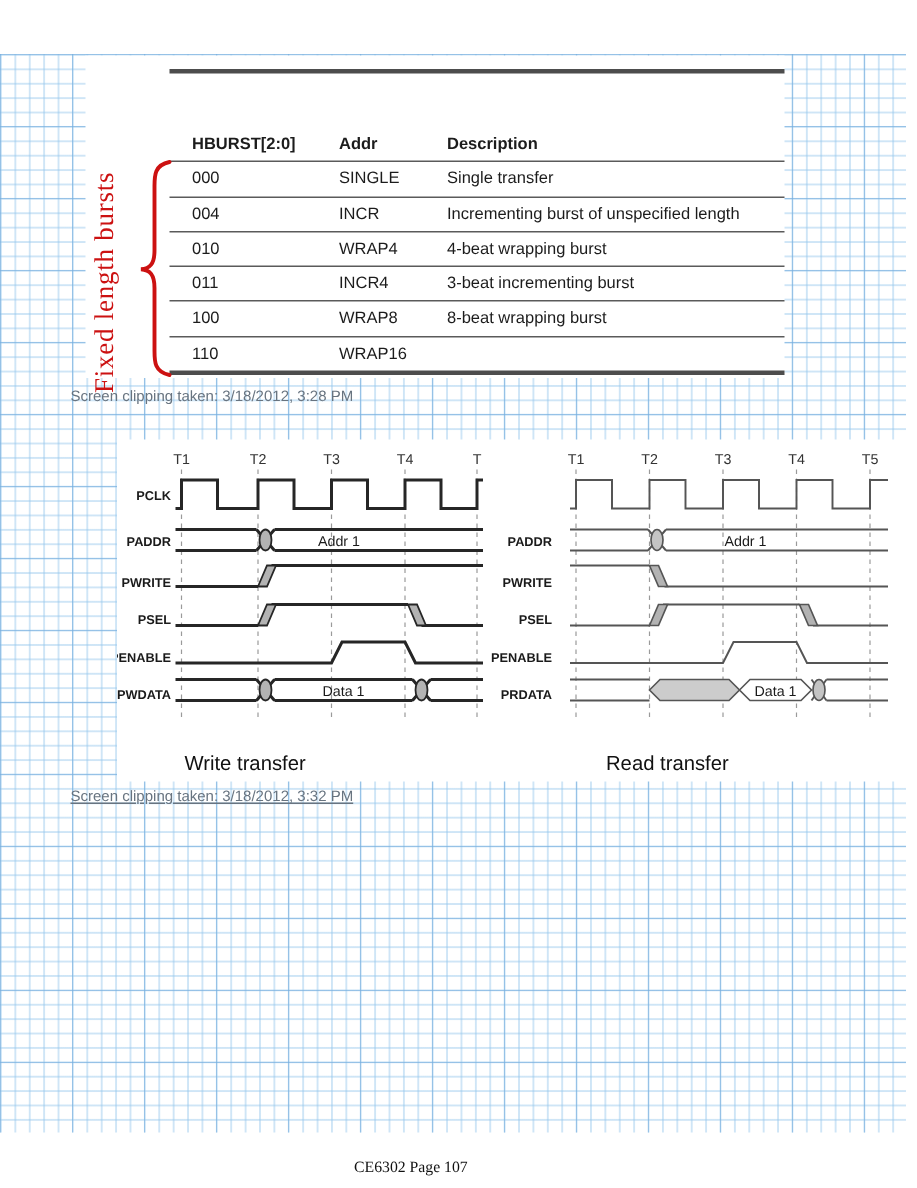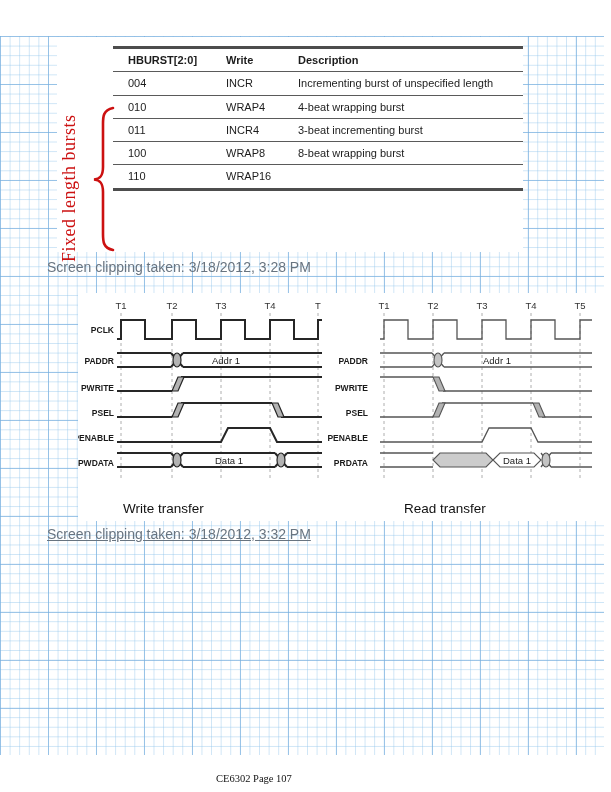--- a/index.html
+++ b/index.html
@@ -25,62 +25,67 @@
     position:absolute;left:113px;top:46px;width:410px;
     border-top:3px solid #4d4d4d;border-bottom:3px solid #4d4d4d;
     color:#1c1c1c;font-size:11px;
   }
   .t-row{
     display:grid;grid-template-columns:113px 72px 1fr;
     height:22.3px;line-height:22.3px;border-bottom:1.6px solid #5a5a5a;
   }
   .t-row:last-child{border-bottom:none;}
   .t-row > div:first-child{padding-left:15px;}
-  .t-head{font-weight:bold;}
+  .t-head{font-weight:bold;margin-top:36px;}
 
   
   .fixed-label{
     position:absolute;left:59px;top:92px;height:170px;
     writing-mode:vertical-rl;transform:rotate(180deg);
     font-family:"Liberation Serif",serif;font-size:18px;color:#cc1111;
     white-space:nowrap;letter-spacing:0.5px;
   }
   .brace-svg{position:absolute;left:92px;top:106px;}
 
   .clip-caption{
-    position:absolute;font-size:14px;color:#687480;letter-spacing:0px;text-align:right;
+    position:absolute;font-size:10px;color:#687480;letter-spacing:0px;text-align:right;
   }
   .cap1{left:47px;top:259px;}
   .cap2{left:47px;top:526px;text-decoration:underline;}
 
   .diagram-svg{position:absolute;left:78px;top:293px;}
   .diagram-svg text{font-family:"Liberation Sans",sans-serif;}
   .tlabel{font-size:9.5px;fill:#333;}
   .siglabel{font-size:8.5px;font-weight:bold;fill:#1a1a1a;}
   .buslabel{font-size:9.5px;fill:#1a1a1a;}
   .dcap{font-size:13.5px;fill:#111;}
 
   .footer{
-    position:absolute;left:216px;top:773px;
+    position:absolute;left:236px;top:773px;
     font-family:"Liberation Serif",serif;font-size:10.5px;color:#111;
   }
 </style>
 </head>
 <body>
 
 <div class="grid-area"></div>
 
 <div class="clip clip1"></div>
 <div class="clip clip2"></div>
 
 <div class="hburst-table">
   <div class="t-row t-head">
     <div>HBURST[2:0]</div>
-    <div>Write</div>
+    <div>Addr</div>
     <div>Description</div>
+  </div>
+  <div class="t-row">
+    <div>000</div>
+    <div>SINGLE</div>
+    <div>Single transfer</div>
   </div>
   <div class="t-row">
     <div>004</div>
     <div>INCR</div>
     <div>Incrementing burst of unspecified length</div>
   </div>
   <div class="t-row">
     <div>010</div>
     <div>WRAP4</div>
     <div>4-beat wrapping burst</div>

